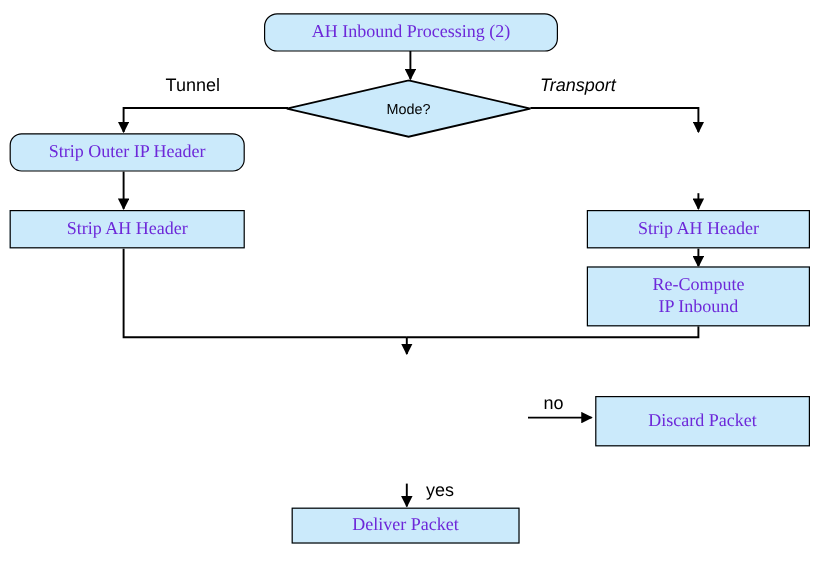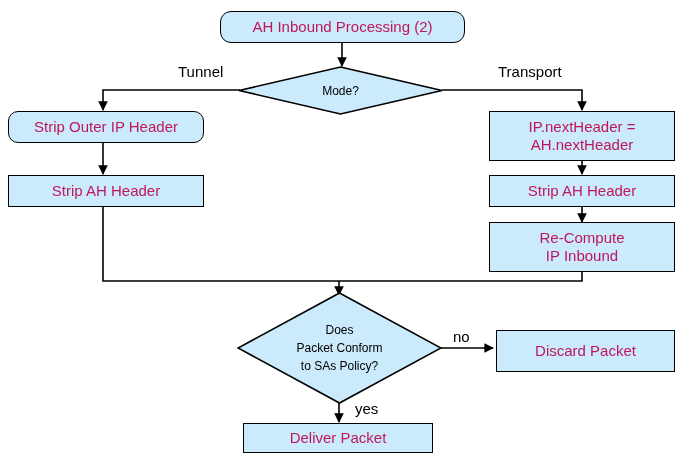--- a/index.html
+++ b/index.html
@@ -28,24 +28,24 @@
   }
   .node {
     position: absolute;
     box-sizing: border-box;
     background: #cbeafb;
     border: 1px solid #000000;
     display: flex;
     align-items: center;
     justify-content: center;
     text-align: center;
-    color: #be185d;
+    color: #6d28d9;
     font-size: 15px;
     line-height: 18px;
-    font-family: Liberation Sans, sans-serif;
+    font-family: Liberation Serif, serif;
     white-space: pre-line;
   }
   .node.rounded {
     border-radius: 11px;
   }
   .diamond-wrap {
     position: absolute;
     display: flex;
     align-items: center;
     justify-content: center;
@@ -117,42 +117,32 @@
     <svg width="205" height="49" viewBox="0 0 205 49" xmlns="http://www.w3.org/2000/svg">
       <polygon points="102.5,1 204,24.5 102.5,48 1,24.5" fill="#cbeafb" stroke="#000000" stroke-width="1.6"></polygon>
     </svg>
     <span class="diamond-label">Mode?</span>
   </div>
 
   <div class="node" style="left:8px; top:111px; width:196px; height:32px;border-radius:10px;">Strip Outer IP Header</div>
 
   <div class="node" style="left:8px; top:175px; width:196px; height:32px;">Strip AH Header</div>
 
-  <div class="node" style="left:489px; top:111px; width:186px; height:50px;">IP.nextHeader =
-AH.nextHeader</div>
 
   <div class="node" style="left:489px; top:175px; width:186px; height:32px;">Strip AH Header</div>
 
   <div class="node" style="left:489px; top:222px; width:186px; height:50px;">Re-Compute
 IP Inbound</div>
 
-  <div class="diamond-wrap" style="left:237px; top:292px; width:205px; height:112px;">
-    <svg width="205" height="112" viewBox="0 0 205 112" xmlns="http://www.w3.org/2000/svg">
-      <polygon points="102.5,1 204,56 102.5,111 1,56" fill="#cbeafb" stroke="#000000" stroke-width="1.6"></polygon>
-    </svg>
-    <span class="diamond-label">Does
-Packet Conform
-to SAs Policy?</span>
-  </div>
 
   <div class="node" style="left:496px; top:330px; width:179px; height:42px;">Discard Packet</div>
 
   <div class="node" style="left:243px; top:423px; width:190px; height:30px;">Deliver Packet</div>
 
-  <span class="edge-label" style="left:138px; top:63px;margin-left:40px;">Tunnel</span>
+  <span class="edge-label" style="left:138px; top:63px;">Tunnel</span>
 
-  <span class="edge-label" style="left:498px; top:63px;">Transport</span>
+  <span class="edge-label" style="left:450px; top:63px;font-style:italic;">Transport</span>
 
   <span class="edge-label" style="left:453px; top:328px;">no</span>
 
   <span class="edge-label" style="left:355px; top:400px;">yes</span>
 
 </div>
 
 </body></html>

